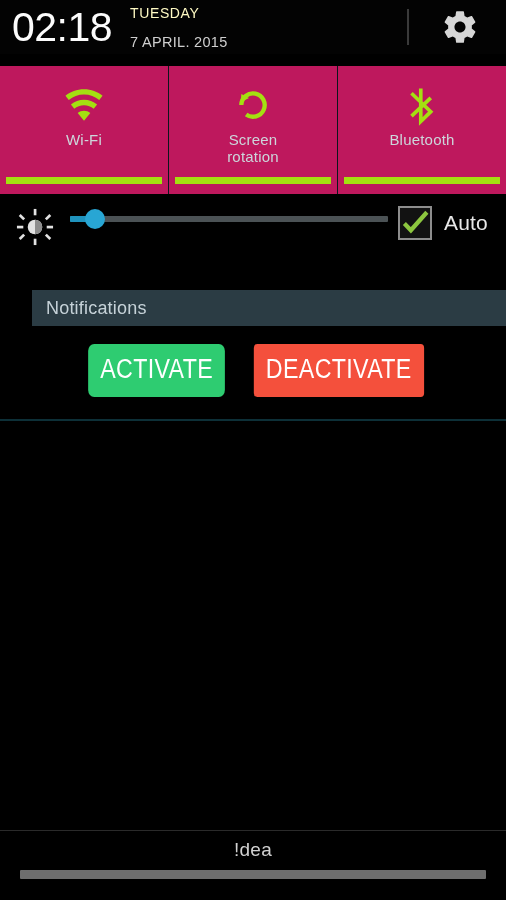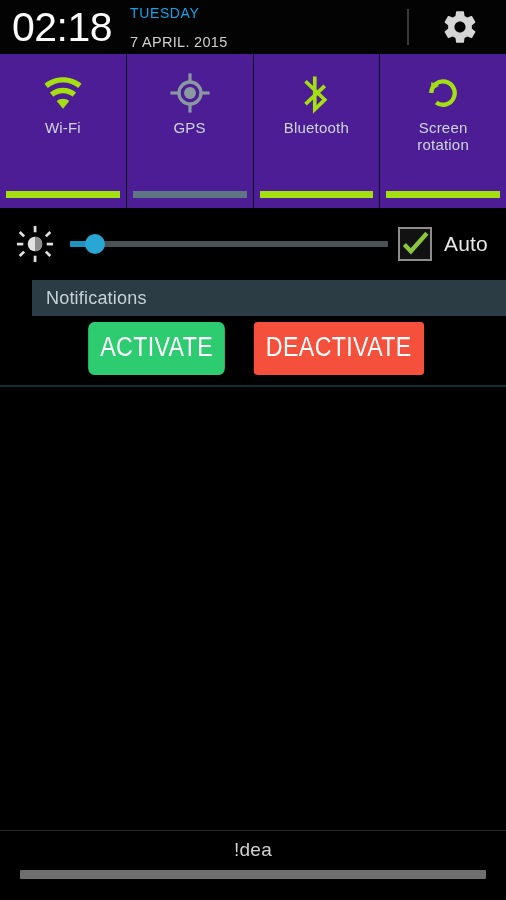--- a/index.html
+++ b/index.html
@@ -2,48 +2,48 @@
 <html><head>
 <meta charset="utf-8">
 <style>
   * { margin:0; padding:0; box-sizing:border-box; }
   html, body {
     width:506px; height:900px;
     background:#000;
     font-family:"Liberation Sans", sans-serif;
     overflow:hidden;
   }
-  #screen { position:relative; width:506px; height:900px; background:#000; }
+  #screen { position:relative; width:506px; height:900px; background:#000;gap:12px; }
 
   
   .statusbar {
     height:54px; background:#030303;
     display:flex; align-items:center; padding:0 0 0 12px;
     position:relative;
   }
   .clock {
     font-size:41px; color:#fcfcfc; line-height:1;
     font-weight:300; letter-spacing:-0.5px;
     font-family:"Liberation Sans", sans-serif;
   }
   .datebox { margin-left:18px; line-height:1.18; padding-top:2px; }
-  .date-dow { font-size:14px; color:#0ea5e9; letter-spacing:0.6px; }
+  .date-dow { font-size:14px; color:#fef9c3; letter-spacing:0.6px; }
   .date-full { font-size:14.5px; color:#cfcfcf; letter-spacing:0.3px;margin-top:12px; }
   .sb-divider {
     position:absolute; right:97px; top:9px;
     width:2px; height:36px; background:#3a3a3a;
   }
   .gear-wrap {
     position:absolute; right:27px; top:50%; transform:translateY(-50%);
     width:38px; height:38px;
   }
 
   
   .toggles {
-    height:154px; background:#4c1d95;
+    height:128px; background:#be185d;
     display:flex; align-items:stretch;
   }
   .toggle {
     flex:1 1 0; position:relative;
     display:flex; flex-direction:column; align-items:center;
     justify-content:flex-start; padding-top:16px;
     border-right:1px solid #0a161d;
   }
   .toggle:last-child { border-right:none; }
   .toggle .ico { height:46px; display:flex; align-items:center; justify-content:center; }
@@ -53,21 +53,21 @@
   }
   .underline {
     position:absolute; left:6px; right:6px; bottom:10px;
     height:7px; background:#a4e011;
   }
   .underline.off { background:#5e7684; }
 
   
   .brightness {
     height:72px; background:#000;
-    display:flex; align-items:center; padding:0 14px;
+    display:flex; align-items:flex-start; padding:0 14px;
   }
   .sun { width:42px; height:42px; flex:0 0 42px; display:flex; align-items:center; justify-content:center; }
   .slider { flex:1 1 auto; position:relative; height:26px; margin:0 10px 0 14px; }
   .track {
     position:absolute; top:50%; left:0; right:0; height:6px;
     transform:translateY(-50%); background:#4b5255; border-radius:1px;
   }
   .track-fill {
     position:absolute; top:50%; left:0; height:6px;
     transform:translateY(-50%); background:#1f93bd; border-radius:1px;
@@ -147,55 +147,41 @@
         <svg viewBox="0 0 24 24" width="42" height="42">
           <path fill="#a4e011" d="M12 21l3.6-4.5c-1-.78-2.26-1.25-3.6-1.25s-2.6.47-3.6 1.25L12 21z"></path>
           <path fill="#a4e011" d="M12 12.2c2.1 0 4.03.72 5.56 1.93l1.92-2.4C17.4 10.05 14.8 9 12 9s-5.4 1.05-7.48 2.73l1.92 2.4C7.97 12.92 9.9 12.2 12 12.2z"></path>
           <path fill="#a4e011" d="M12 6c3.3 0 6.33 1.16 8.7 3.1L22.6 6.7C19.77 4.38 16.05 3 12 3S4.23 4.38 1.4 6.7l1.9 2.4C5.67 7.16 8.7 6 12 6z"></path>
         </svg>
       </div>
       <div class="lab">Wi-Fi</div>
       <div class="underline" style="background: rgb(164, 224, 17);"></div>
     </div>
 
-    <div class="toggle">
-      <div class="ico">
-        <svg viewBox="0 0 24 24" width="42" height="42">
-          <circle cx="12" cy="12" r="6.3" fill="none" stroke="#8a99a0" stroke-width="1.9"></circle>
-          <circle cx="12" cy="12" r="3.4" fill="#8a99a0"></circle>
-          <rect x="11.1" y="0.8" width="1.8" height="4.4" fill="#8a99a0"></rect>
-          <rect x="11.1" y="18.8" width="1.8" height="4.4" fill="#8a99a0"></rect>
-          <rect x="0.8" y="11.1" width="4.4" height="1.8" fill="#8a99a0"></rect>
-          <rect x="18.8" y="11.1" width="4.4" height="1.8" fill="#8a99a0"></rect>
-        </svg>
-      </div>
-      <div class="lab">GPS</div>
-      <div class="underline off" style="background: rgb(94, 118, 132);"></div>
-    </div>
-
-
-    <div class="toggle">
-      <div class="ico">
-        <svg viewBox="0 0 24 24" width="42" height="42">
-          <path fill="none" stroke="#a4e011" stroke-width="2.1" stroke-linejoin="miter" d="M11.3 2.6v18.8l5.7-5.6-11-10.5 M6 18.4l11-10.5"></path>
-        </svg>
-      </div>
-      <div class="lab">Bluetooth</div>
-      <div class="underline" style="background: rgb(164, 224, 17);"></div>
-    </div>
+
 
     <div class="toggle">
       <div class="ico">
         <svg viewBox="0 0 24 24" width="40" height="40">
           <path fill="none" stroke="#a4e011" stroke-width="2.6" stroke-linecap="butt" d="M5 12a7 7 0 1 1 2.9 5.7"></path>
           <path fill="#a4e011" d="M5 5.4l4.6 2.4-4.9 2.6z"></path>
         </svg>
       </div>
       <div class="lab" style="white-space:pre-line">Screen
 rotation</div>
+      <div class="underline" style="background: rgb(164, 224, 17);"></div>
+    </div>
+
+    <div class="toggle">
+      <div class="ico">
+        <svg viewBox="0 0 24 24" width="42" height="42">
+          <path fill="none" stroke="#a4e011" stroke-width="2.1" stroke-linejoin="miter" d="M11.3 2.6v18.8l5.7-5.6-11-10.5 M6 18.4l11-10.5"></path>
+        </svg>
+      </div>
+      <div class="lab">Bluetooth</div>
       <div class="underline" style="background: rgb(164, 224, 17);"></div>
     </div>
 
   </div>
 
   <div class="brightness">
     <div class="sun">
       <svg viewBox="0 0 24 24" width="38" height="38">
         <circle cx="12" cy="12" r="4.6" fill="#e2e2e2"></circle>
         <g fill="#e2e2e2">

